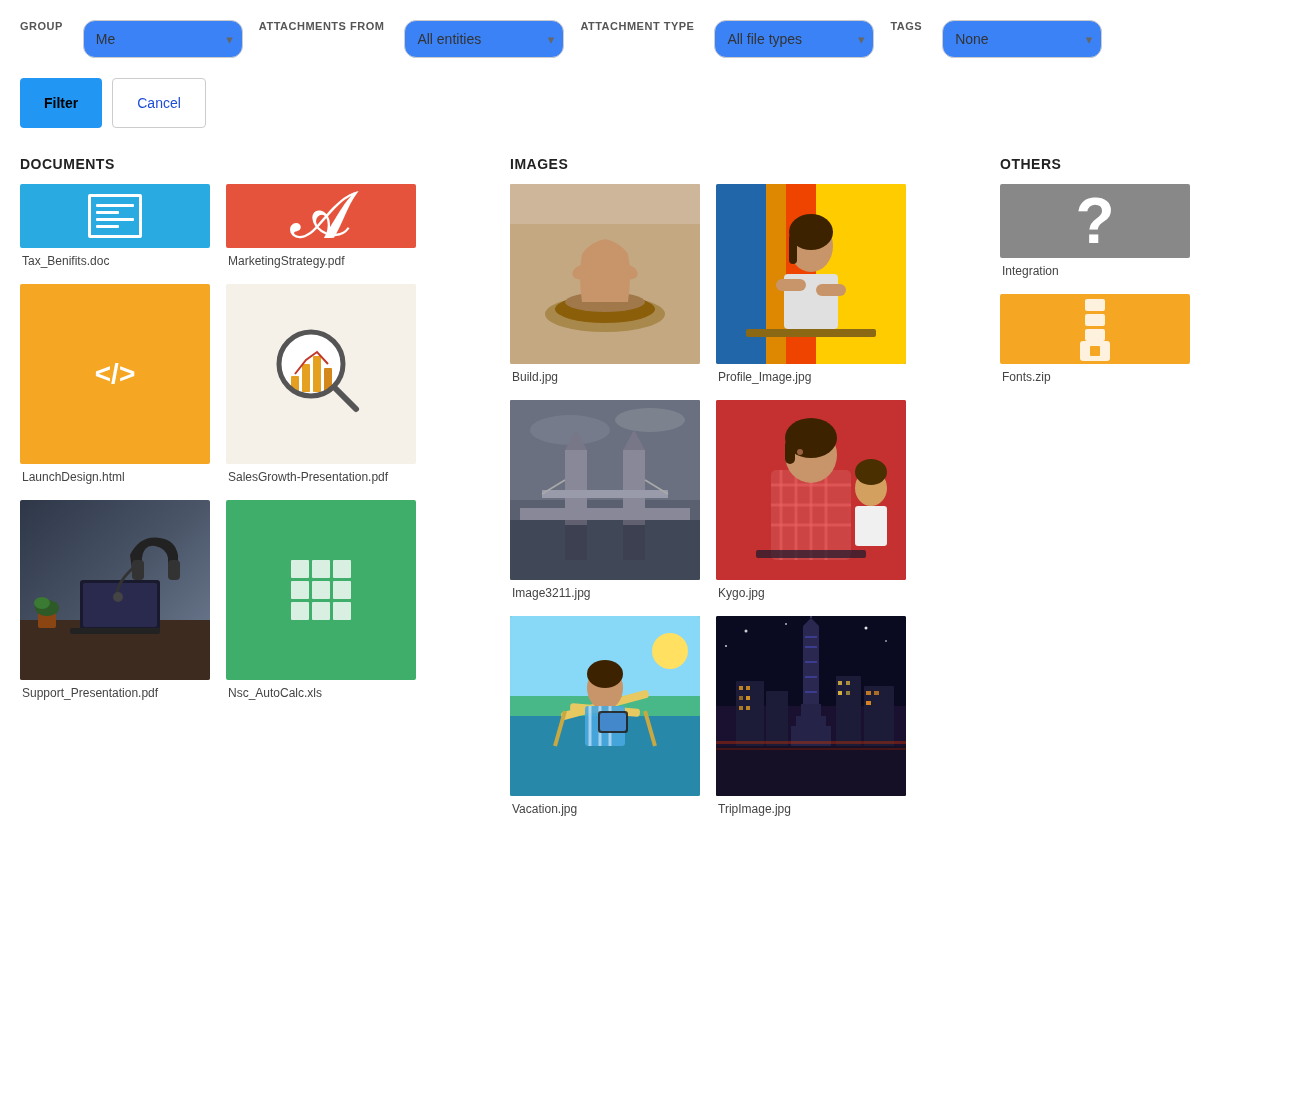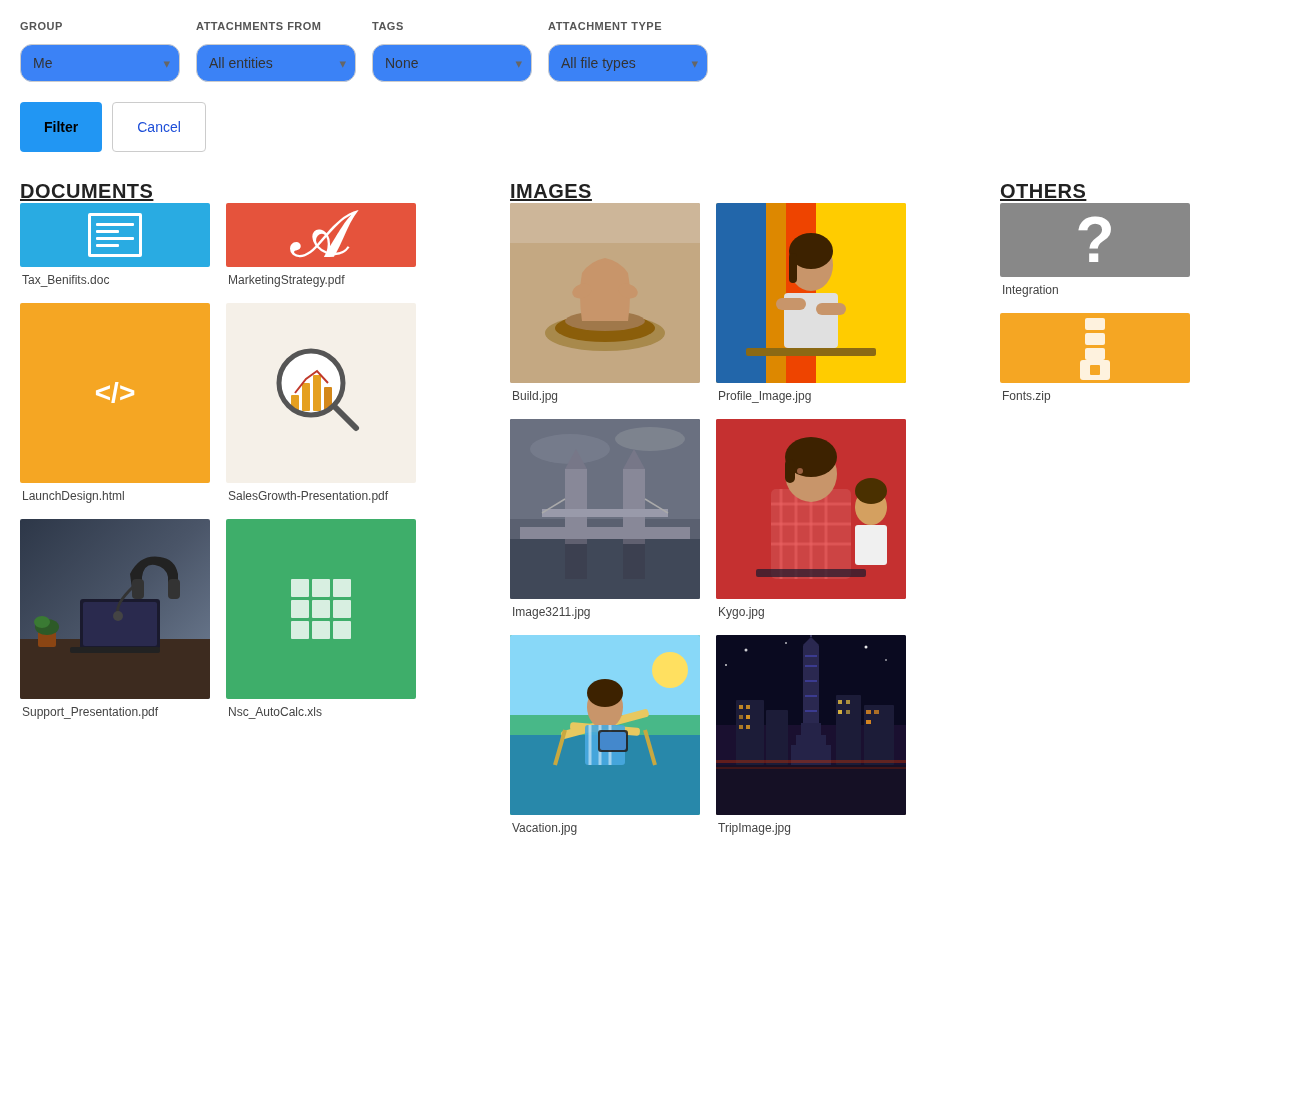--- a/index.html
+++ b/index.html
@@ -7,22 +7,21 @@
 
     .filter-bar {
       display: flex;
       gap: 16px;
       align-items: flex-end;
       margin-bottom: 20px;
       flex-wrap: wrap;
     }
     .filter-group {
       display: flex;
-      flex-direction: column;
-      gap: 12px;
+      gap: 20px;
     }
     .filter-group label {
       font-size: 11px;
       font-weight: bold;
       color: #555;
       letter-spacing: 0.5px;
       text-transform: uppercase;
     }
     .filter-group select {
       padding: 10px 32px 10px 12px;
@@ -69,26 +68,25 @@
       background: #fff;
       color: #1d4ed8;
       border: 1px solid #ccc;
       padding: 16px 24px;
       border-radius: 4px;
       font-size: 14px;
       cursor: pointer;
     }
 
     .section-title {
-      font-size: 20px;
+      font-size: 14px;
       font-weight: bold;
       color: #222;
-      margin-bottom: 0;
+      margin-bottom: 12px;
       letter-spacing: 0.5px;
-      text-decoration: underline;
     }
 
     .content-area {
       display: flex;
       gap: 30px;
     }
 
     .column {
       display: flex;
       flex-direction: column;
@@ -250,38 +248,38 @@
       <select>
         <option>All entities</option>
         <option>Contacts</option>
         <option>Deals</option>
         <option>Companies</option>
       </select>
     </div>
   </div>
 
   <div class="filter-group">
-    <label>TAGS</label>
-    <div class="select-wrapper">
-      <select>
-        <option>None</option>
-        <option>Important</option>
-        <option>Archived</option>
-      </select>
-    </div>
-  </div>
-
-  <div class="filter-group">
     <label>ATTACHMENT TYPE</label>
     <div class="select-wrapper">
       <select>
         <option>All file types</option>
         <option>Documents</option>
         <option>Images</option>
         <option>Videos</option>
+      </select>
+    </div>
+  </div>
+
+  <div class="filter-group">
+    <label>TAGS</label>
+    <div class="select-wrapper">
+      <select>
+        <option>None</option>
+        <option>Important</option>
+        <option>Archived</option>
       </select>
     </div>
   </div>
 </div>
 
 <div class="button-row">
   <button class="btn-filter">Filter</button>
   <button class="btn-cancel">Cancel</button>
 </div>
 

